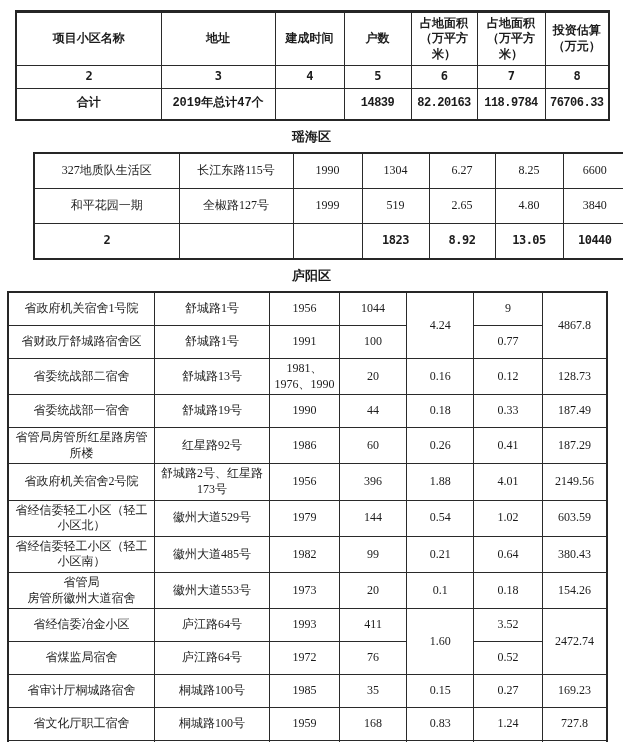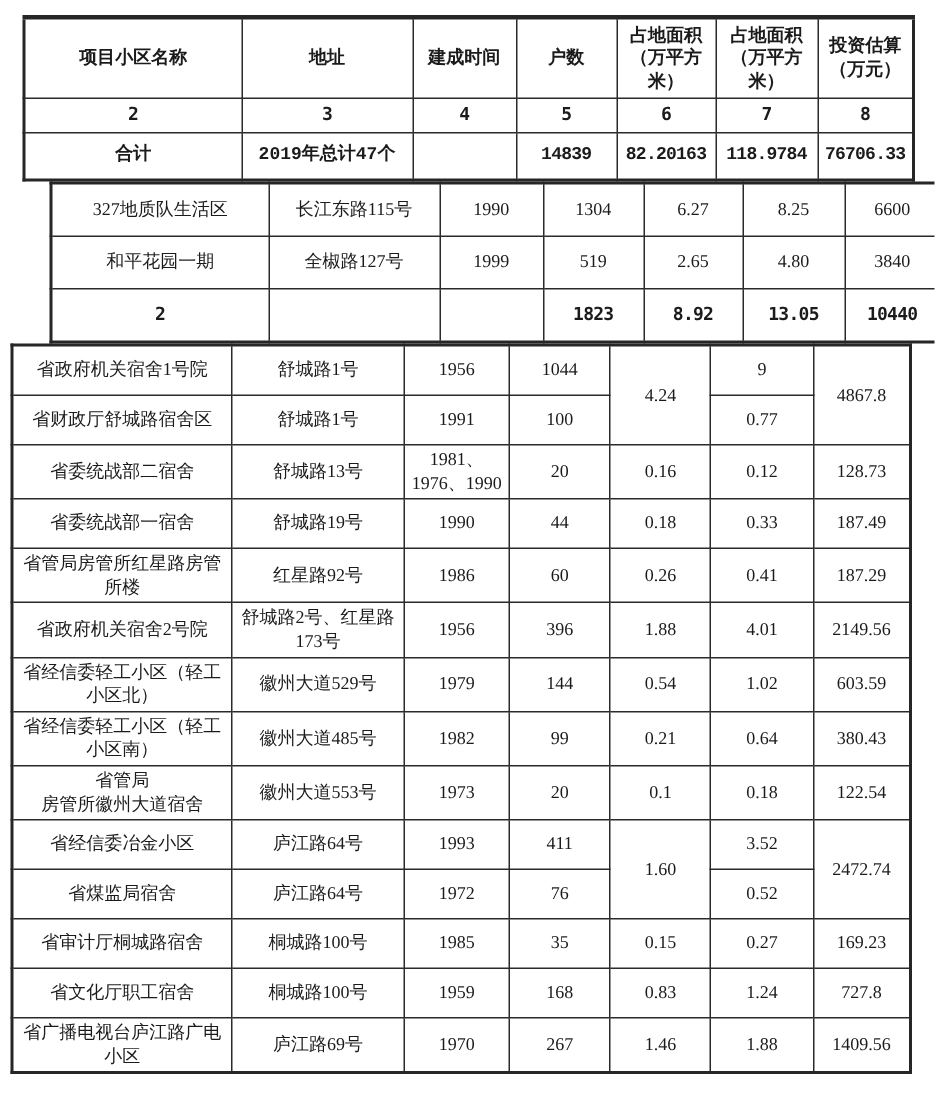--- a/index.html
+++ b/index.html
@@ -83,20 +83,21 @@
           <td class="hd">2019年总计47个</td>
           <td></td>
           <td class="num">14839</td>
           <td class="num">82.20163</td>
           <td class="num">118.9784</td>
           <td class="num">76706.33</td>
         </tr>
       </tbody>
   </table>
 
+  <div class="district">瑶海区</div>
 
   <table id="t2" class="tbl">
     <colgroup>
         <col class="c0">
         <col class="c1">
         <col class="c2">
         <col class="c3">
         <col class="c4">
         <col class="c5">
         <col class="c6">
@@ -125,20 +126,21 @@
           <td></td>
           <td></td>
           <td class="num">1823</td>
           <td class="num">8.92</td>
           <td class="num">13.05</td>
           <td class="num">10440</td>
         </tr>
       </tbody>
   </table>
 
+  <div class="district">庐阳区</div>
 
   <table id="t3" class="tbl">
     <colgroup>
         <col class="c0">
         <col class="c1">
         <col class="c2">
         <col class="c3">
         <col class="c4">
         <col class="c5">
         <col class="c6">
@@ -215,21 +217,21 @@
           <td>380.43</td>
         </tr>
         <tr>
           <td>省管局
 房管所徽州大道宿舍</td>
           <td>徽州大道553号</td>
           <td>1973</td>
           <td>20</td>
           <td>0.1</td>
           <td>0.18</td>
-          <td>122.54</td>
+          <td>154.26</td>
         </tr>
         <tr>
           <td>省经信委冶金小区</td>
           <td>庐江路64号</td>
           <td>1993</td>
           <td>411</td>
           <td rowspan="2">1.60</td>
           <td>3.52</td>
           <td rowspan="2">2472.74</td>
         </tr>

